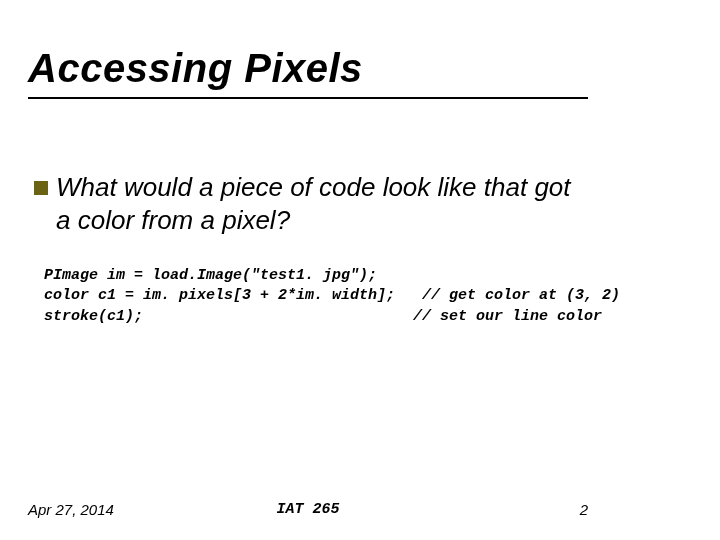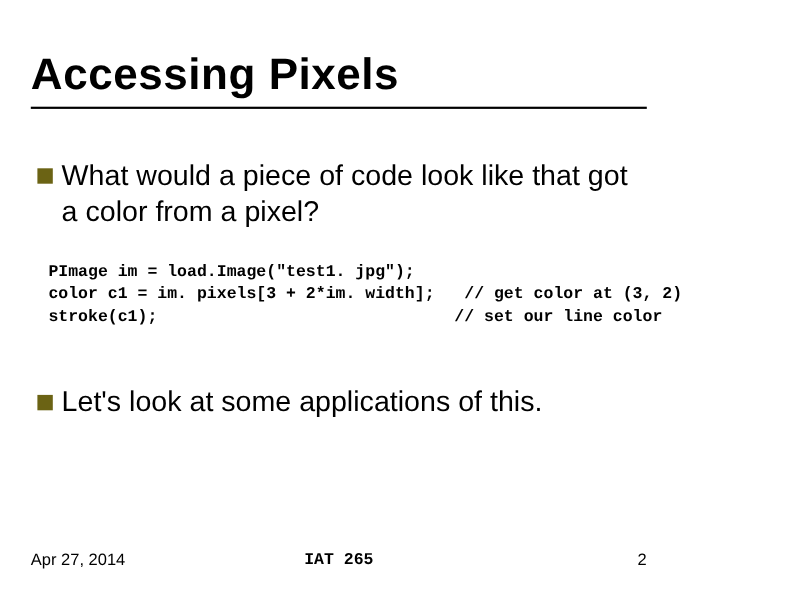--- a/index.html
+++ b/index.html
@@ -11,36 +11,38 @@
     font-family: Arial, Helvetica, sans-serif;
     color: #000;
     overflow: hidden;
   }
   .slide {
     position: relative;
     width: 616px;
     height: 540px;
     box-sizing: border-box;
     padding: 30px 28px 0 28px;
+    font-style: italic;
   }
   .title {
     font-family: "Arial Black", Arial, sans-serif;
     font-weight: 900;
     font-size: 40px;
     letter-spacing: 0.5px;
     margin-top: 16px;
   }
   .underline {
     margin-top: 6px;
     height: 2px;
     width: 100%;
     background: #000;
   }
   .body {
-    padding: 44px 6px 0 6px;
+    padding: 24px 6px 0 6px;
+    margin-top: 48px;
   }
   .point {
     display: flex;
     align-items: flex-start;
     font-size: 26px;
     line-height: 1.25;
     margin-bottom: 24px;
   }
   .bullet {
     flex: 0 0 auto;
@@ -98,24 +100,20 @@
 
     <div class="point">
       <div class="bullet"></div>
       <div class="point-text">What would a piece of code look like that got a color from a pixel?</div>
     </div>
 
     <div class="code-block">PImage im = load.Image("test1. jpg");
 color c1 = im. pixels[3 + 2*im. width];   // get color at (3, 2)
 stroke(c1);                              // set our line color</div>
 
-    <div class="point">
-      <div class="bullet"></div>
-      <div class="point-text">Let's look at some applications of this.</div>
-    </div>
 
   </div>
 
   <div class="footer">
     <span class="date">Apr 27, 2014</span>
     <span class="course">IAT 265</span>
     <span class="page">2</span>
   </div>
 
 </div>

